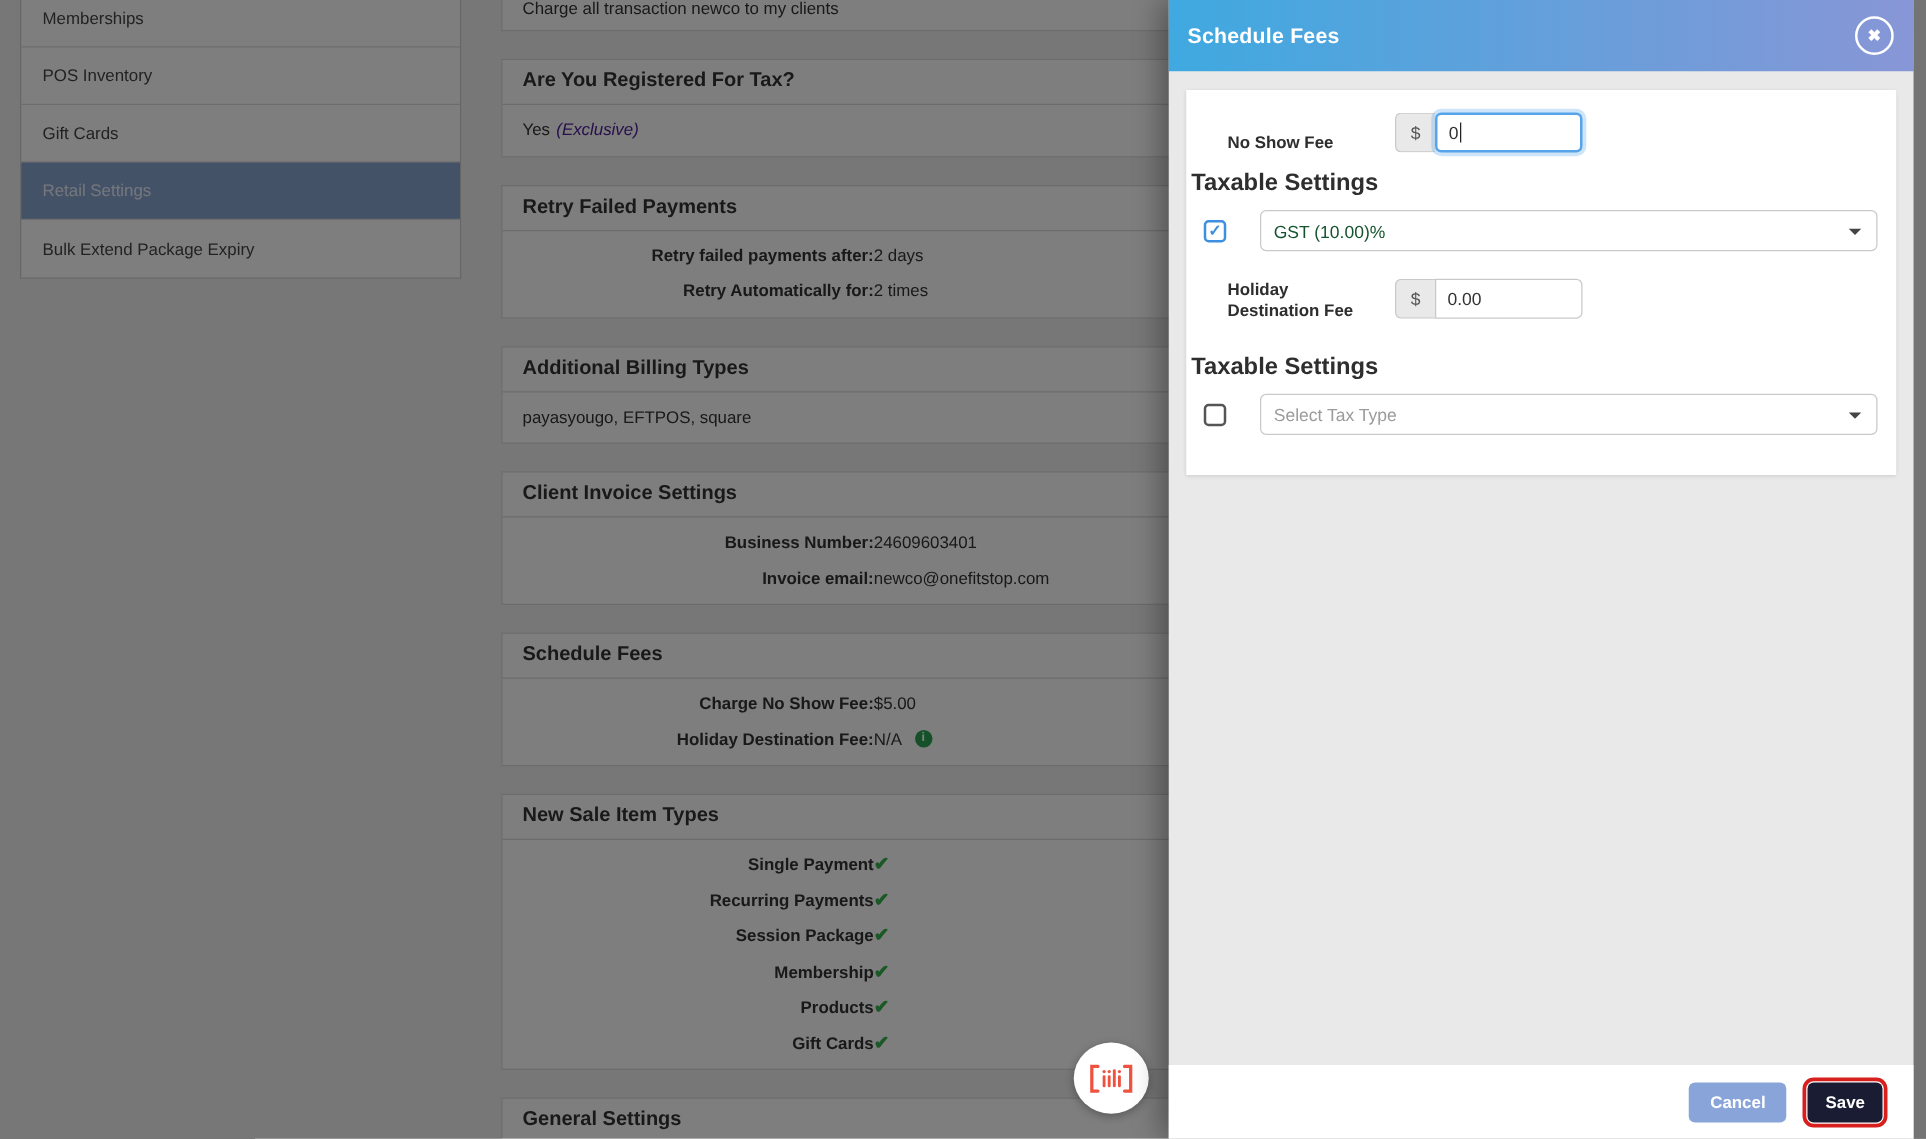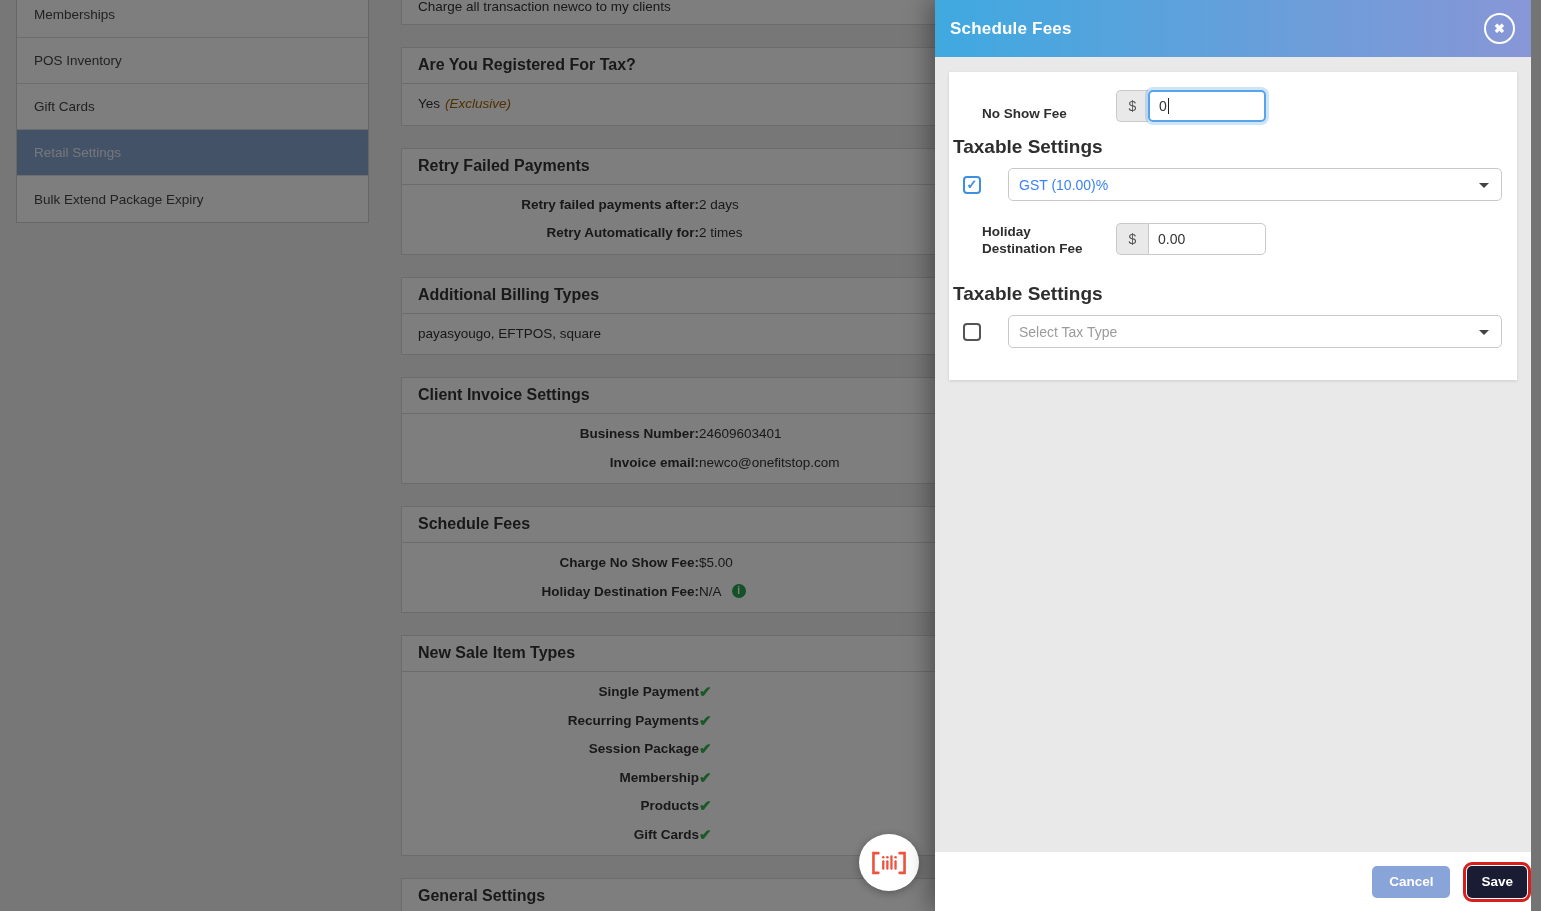--- a/index.html
+++ b/index.html
@@ -16,21 +16,21 @@
 
   .content { position:absolute; left:401px; top:0; width:1130px; }
   .card { background:#fcfcfc; border:1px solid #d8d8d8; margin-bottom:22px; }
   .card-header { padding:8px 16px 9px; font-size:16px; font-weight:bold; color:#333;
                  border-bottom:1px solid #d8d8d8; }
   .card-body { padding:12px 16px 13px; font-size:13.5px; color:#333; line-height:15.5px; }
   .kv { display:flex; margin-bottom:13px; }
   .kv:last-child { margin-bottom:0; }
   .kv-label { width:281px; font-weight:bold;text-align:right; }
   .kv-value { display:flex; align-items:center; }
-  .note { font-style:italic; color:#a16207; margin-left:5px; }
+  .note { font-style:italic; color:#4c1d95; margin-left:5px; }
   .check-glyph { color:#34b24a; font-size:15px; font-weight:bold; line-height:15px; }
   .info-icon { display:inline-flex; width:14px; height:14px; border-radius:50%; background:#2aa351;
                color:#fff; font-size:10px; font-weight:bold; align-items:center; justify-content:center;
                margin-left:10px; font-style:normal; }
   .partial-top { height:25px; border-top:none; position:relative; overflow:visible; }
   .partial-top span { position:absolute; top:-1px; left:16px; font-size:13.5px; color:#333; }
 
   
   .overlay { position:absolute; inset:0; background:rgba(0,0,0,0.5); z-index:10; }
 
@@ -68,27 +68,27 @@
 
   .tax-label { margin:14px 0 10px 4px; font-size:19px; font-weight:bold; color:#2e2e2e; }
   .tax-label.second { margin-top:26px; }
   .tax-row { display:flex; align-items:center; margin-left:14px; margin-right:15px; }
   .cb { width:18px; height:18px; border-radius:4px; background:#fff; flex:0 0 18px;
         display:flex; align-items:center; justify-content:center; cursor:pointer; }
   .cb.checked { border:2px solid #3d8fe0; color:#3d8fe0; font-size:13px; font-weight:bold; }
   .cb.unchecked { border:2px solid #555; color:transparent; }
   .select { flex:1; margin-left:27px; height:33px; border:1px solid #c9c9c9; border-radius:5px;
             background:#fff; display:flex; align-items:center; padding:0 30px 0 10px; font-size:14px;
-            color:#3b82f6; position:relative; cursor:pointer; }
+            color:#14532d; position:relative; cursor:pointer; }
   .select.placeholder { color:#9b9b9b; }
   .caret { position:absolute; right:12px; top:14px; width:0; height:0;
            border-left:5px solid transparent; border-right:5px solid transparent; border-top:5px solid #444; }
 
   .modal-footer { flex:0 0 59px; background:#fff; display:flex; align-items:center;
-                  justify-content:flex-end; gap:13px; }
+                  justify-content:flex-end; padding-right:21px; gap:13px; }
   .cancel-btn { background:#89a4d8; color:#fff; border:none; border-radius:5px; height:32px;
                 padding:0 17px; font-size:13.5px; font-weight:bold; cursor:pointer; }
   .save-wrap { border:3px solid #d7201d; border-radius:9px; padding:1px; background:#fff; }
   .save-btn { background:#1a1c33; color:#fff; border:none; border-radius:5px; height:32px;
               padding:0 14px; font-size:13.5px; font-weight:bold; cursor:pointer; }
 
   .scrollbar { position:absolute; right:0; top:0; width:10px; height:911px; background:#747474; z-index:40; }
 </style>
 </head>
 <body>

